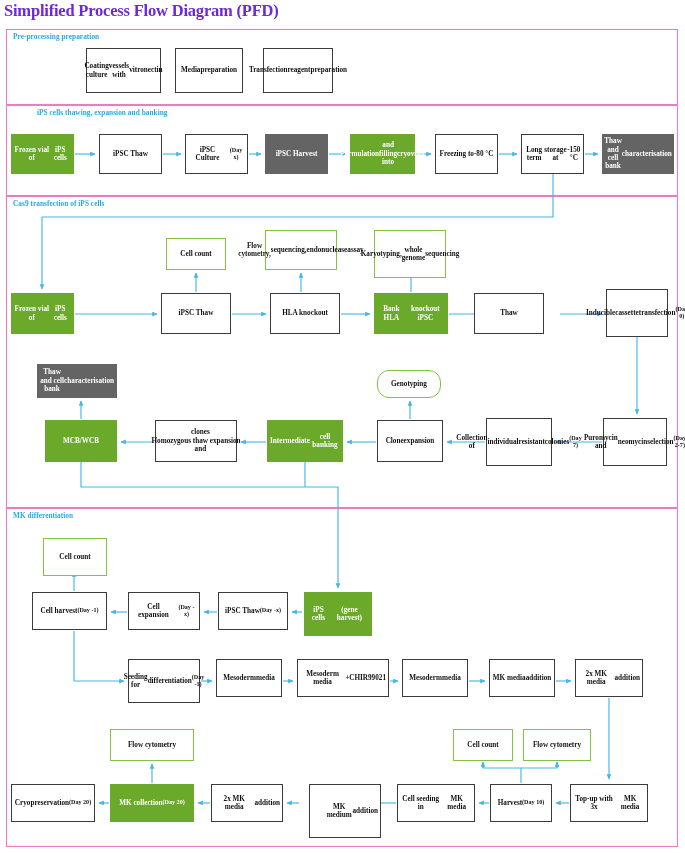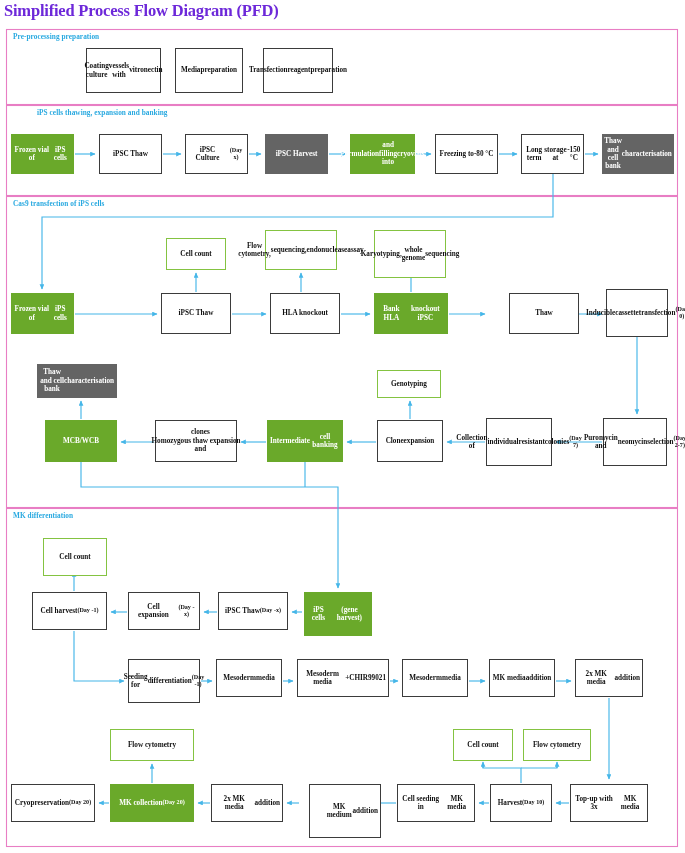--- a/index.html
+++ b/index.html
@@ -173,38 +173,38 @@
       <span class="ln">Flow cytometry,</span>
       <span class="ln">sequencing,</span>
       <span class="ln">endonuclease</span>
       <span class="ln">assay</span>
     </div>
     <div class="node n-qc" style="left: 374px; top: 230px; width: 72px; height: 48px;">
       <span class="ln">Karyotyping,</span>
       <span class="ln">whole genome</span>
       <span class="ln">sequencing</span>
     </div>
-    <div class="node n-qc" style="left: 377px; top: 370px; width: 64px; height: 28px;">
+    <div class="node n-qc" style="left: 377px; top: 370px; width: 64px; height: 28px; border-radius: 12px;">
       <span class="ln">Genotyping</span>
     </div>
     <div class="node n-green" style="left: 11px; top: 293px; width: 63px; height: 41px;">
       <span class="ln">Frozen vial of</span>
       <span class="ln">iPS cells</span>
     </div>
     <div class="node n-white" style="left: 161px; top: 293px; width: 70px; height: 41px;">
       <span class="ln">iPSC Thaw</span>
     </div>
     <div class="node n-white" style="left: 270px; top: 293px; width: 70px; height: 41px;">
       <span class="ln">HLA knockout</span>
     </div>
     <div class="node n-green" style="left: 374px; top: 293px; width: 74px; height: 41px;">
       <span class="ln">Bank HLA</span>
       <span class="ln">knockout iPSC</span>
     </div>
-    <div class="node n-white" style="left: 509px; top: 293px; width: 70px; height: 41px; font-family: Liberation Serif, serif;">
+    <div class="node n-white" style="left: 474px; top: 293px; width: 70px; height: 41px; font-family: Liberation Serif, serif;">
       <span class="ln">Thaw</span>
     </div>
     <div class="node n-white" style="left: 606px; top: 289px; width: 62px; height: 48px;">
       <span class="ln">Inducible</span>
       <span class="ln">cassette</span>
       <span class="ln">transfection</span>
       <span class="sub">(Day 0)</span>
     </div>
     <div class="node n-gray" style="left: 37px; top: 364px; width: 80px; height: 34px;">
       <span class="ln">Thaw and cell bank</span>

